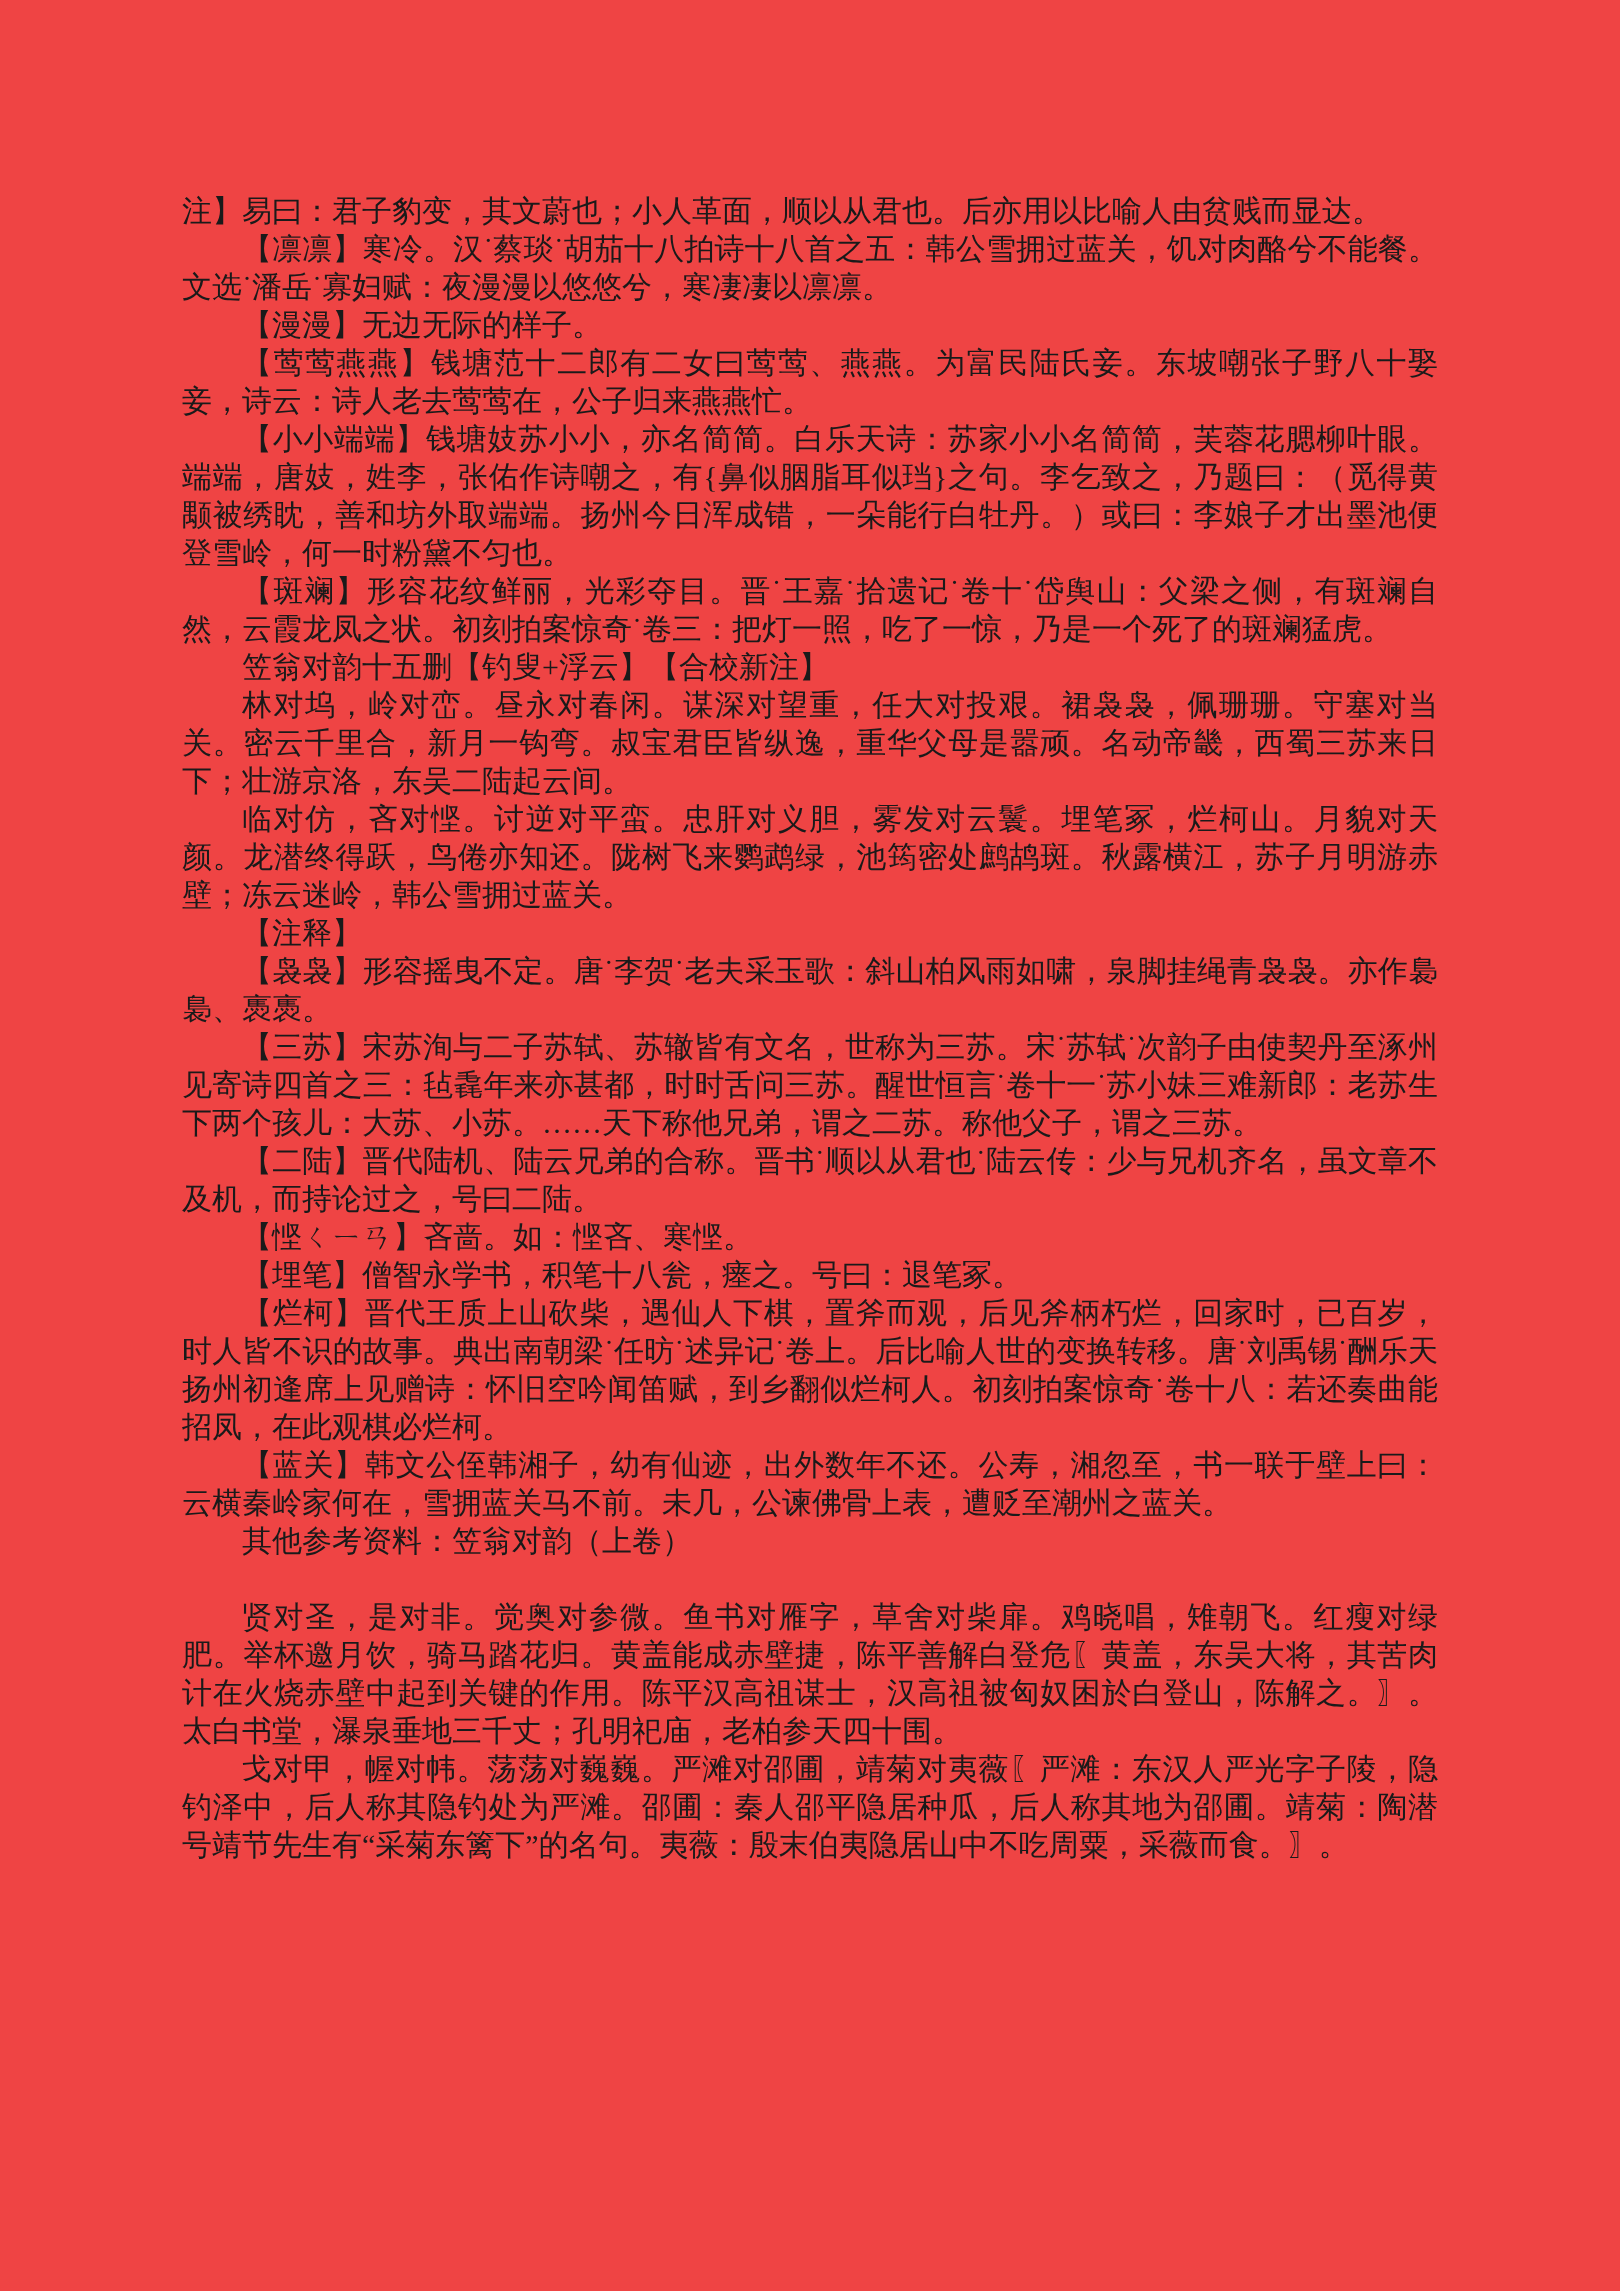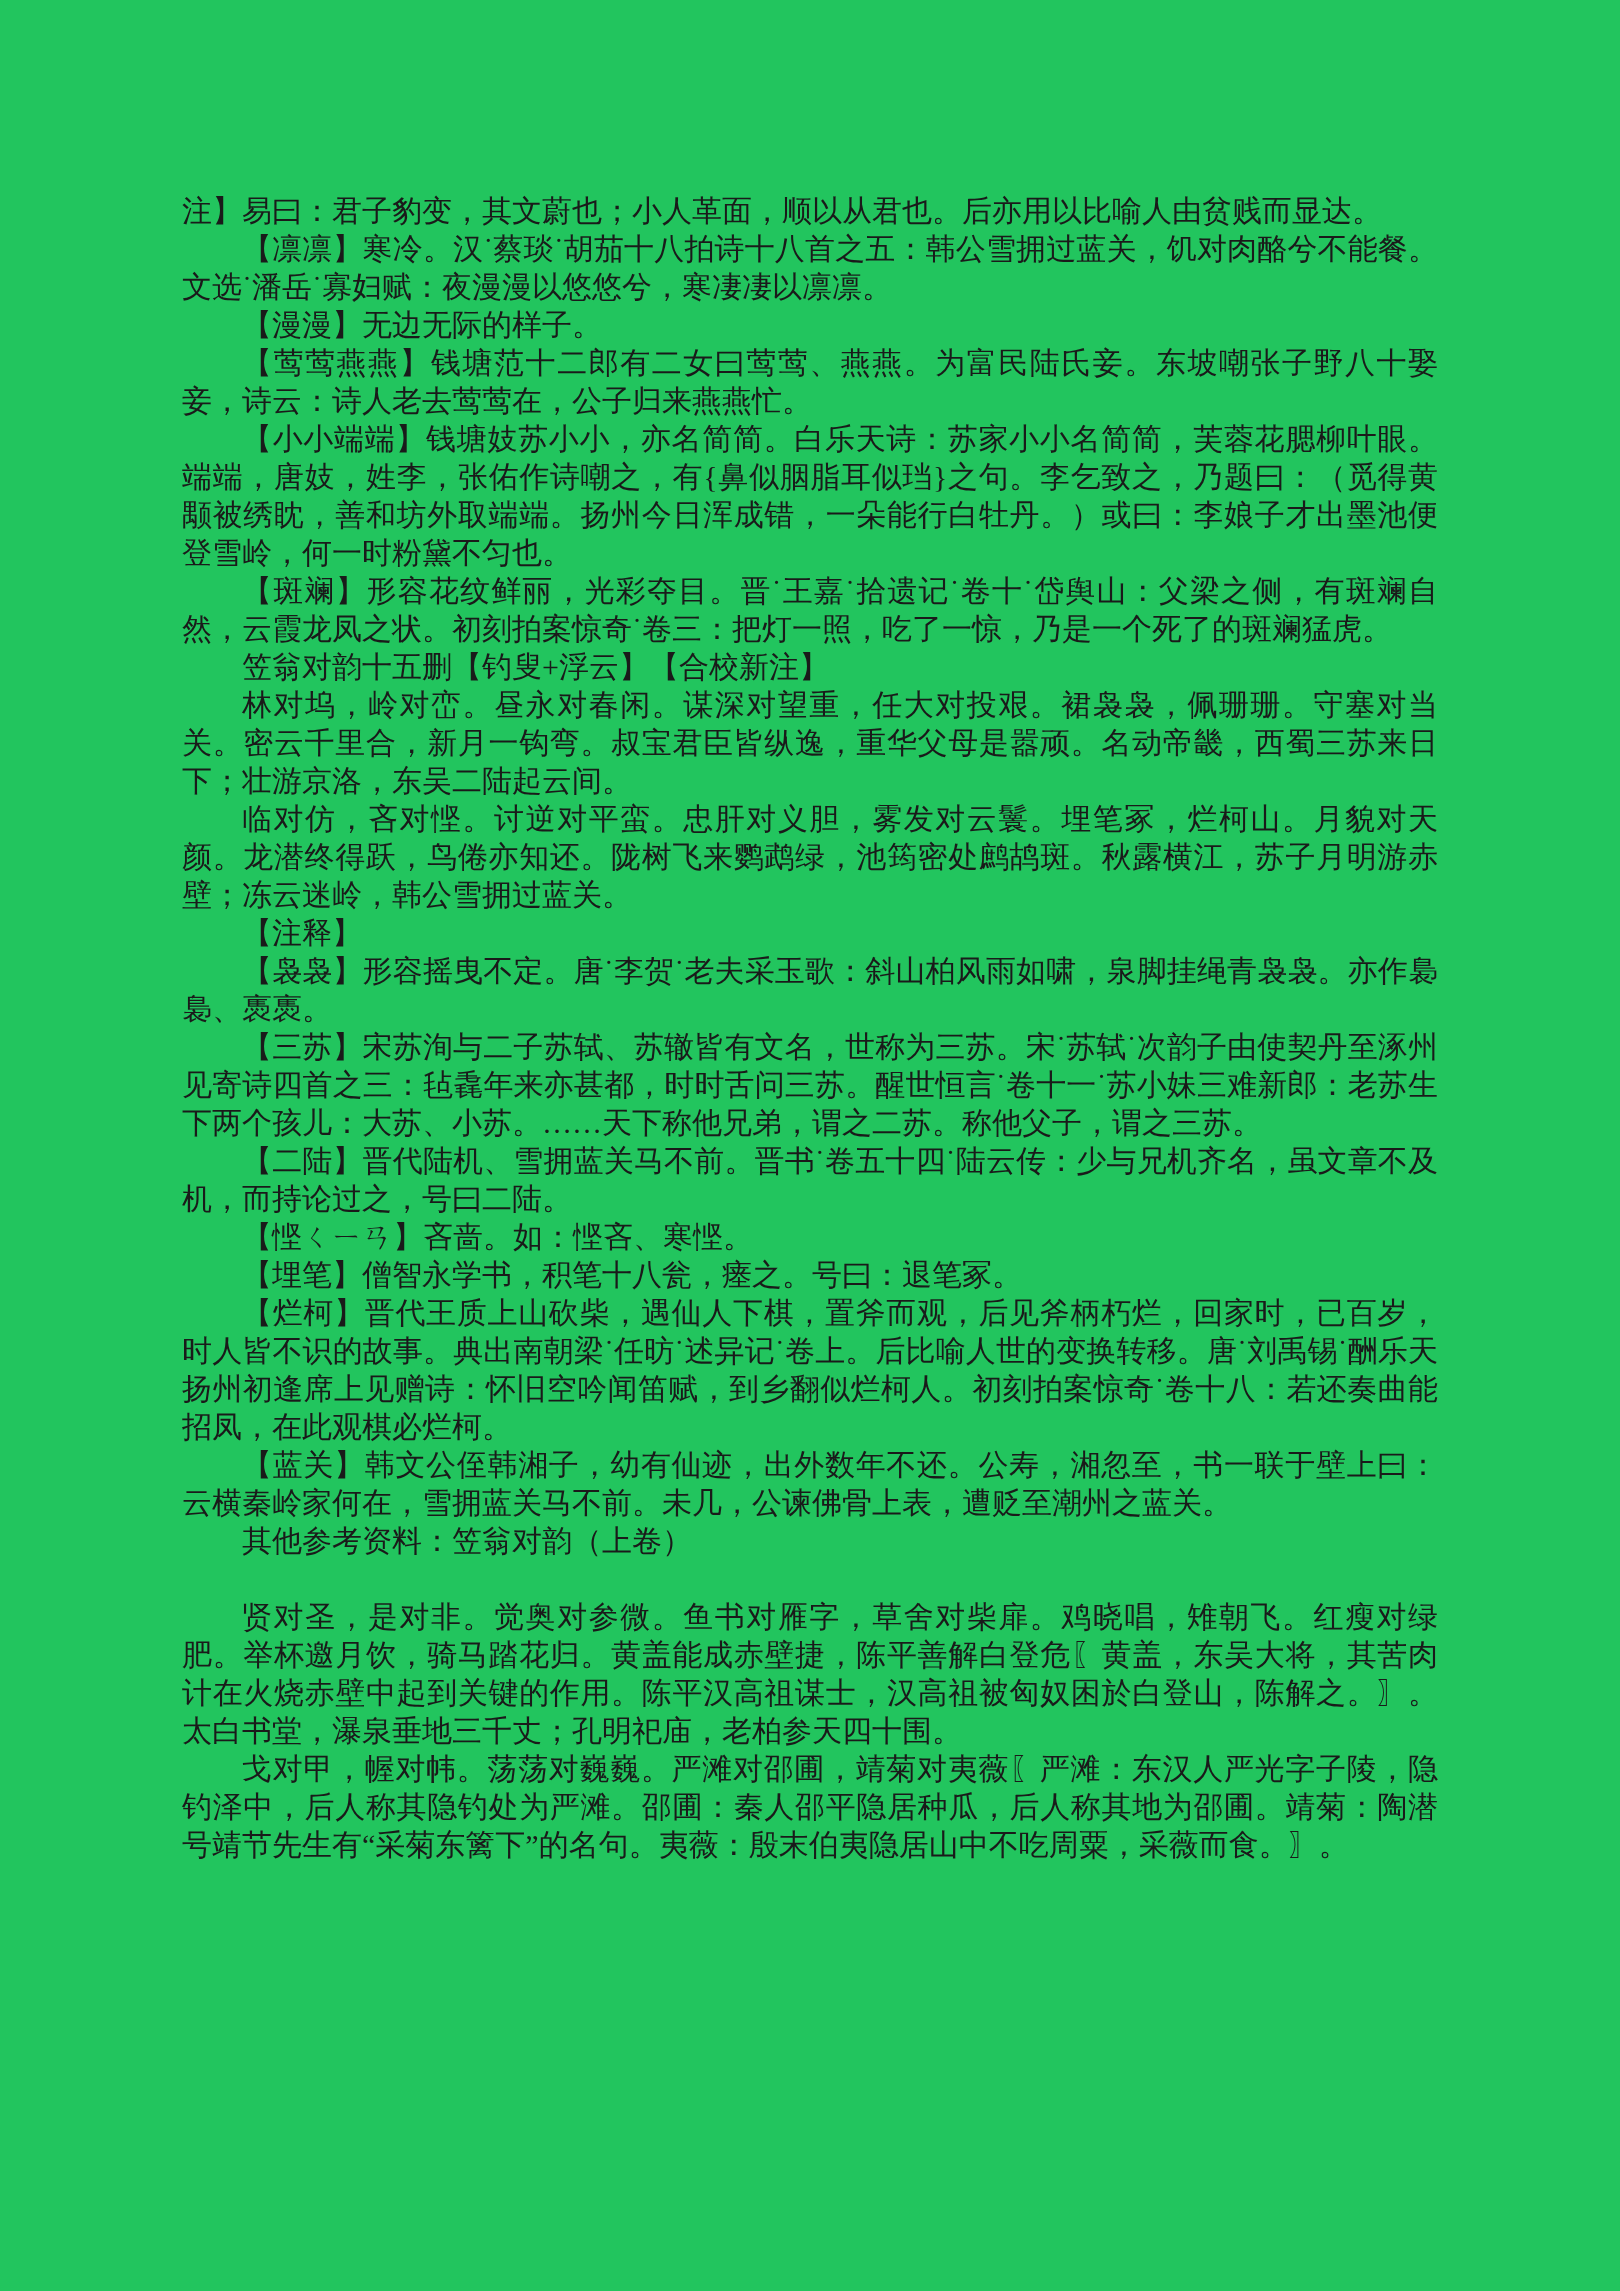--- a/index.html
+++ b/index.html
@@ -4,21 +4,21 @@
 <style>
   html, body {
     margin: 0;
     padding: 0;
     background: #ffffff;
   }
   .page {
     position: relative;
     width: 1620px;
     height: 2292px;
-    background: #22c55e;
+    background: #ef4444;
     overflow: hidden;
   }
   .content {
     position: absolute;
     left: 182px;
     top: 192px;
     width: 1256px;
     font-family: "Liberation Serif", "DejaVu Serif", serif;
     font-size: 30px;
     line-height: 38px;
@@ -48,21 +48,21 @@
       <p class="para indent">【漫漫】无边无际的样子。</p>
       <p class="para indent">【莺莺燕燕】钱塘范十二郎有二女曰莺莺、燕燕。为富民陆氏妾。东坡嘲张子野八十娶妾，诗云：诗人老去莺莺在，公子归来燕燕忙。</p>
       <p class="para indent">【小小端端】钱塘妓苏小小，亦名简简。白乐天诗：苏家小小名简简，芙蓉花腮柳叶眼。端端，唐妓，姓李，张佑作诗嘲之，有{鼻似胭脂耳似珰}之句。李乞致之，乃题曰：（觅得黄颙被绣眈，善和坊外取端端。扬州今日浑成错，一朵能行白牡丹。）或曰：李娘子才出墨池便登雪岭，何一时粉黛不匀也。</p>
       <p class="para indent">【斑斓】形容花纹鲜丽，光彩夺目。晋˙王嘉˙拾遗记˙卷十˙岱舆山：父梁之侧，有斑斓自然，云霞龙凤之状。初刻拍案惊奇˙卷三：把灯一照，吃了一惊，乃是一个死了的斑斓猛虎。</p>
       <p class="para indent">笠翁对韵十五删【钓叟+浮云】【合校新注】</p>
       <p class="para indent">林对坞，岭对峦。昼永对春闲。谋深对望重，任大对投艰。裙袅袅，佩珊珊。守塞对当关。密云千里合，新月一钩弯。叔宝君臣皆纵逸，重华父母是嚣顽。名动帝畿，西蜀三苏来日下；壮游京洛，东吴二陆起云间。</p>
       <p class="para indent">临对仿，吝对悭。讨逆对平蛮。忠肝对义胆，雾发对云鬟。埋笔冢，烂柯山。月貌对天颜。龙潜终得跃，鸟倦亦知还。陇树飞来鹦鹉绿，池筠密处鹧鸪斑。秋露横江，苏子月明游赤壁；冻云迷岭，韩公雪拥过蓝关。</p>
       <p class="para indent">【注释】</p>
       <p class="para indent">【袅袅】形容摇曳不定。唐˙李贺˙老夫采玉歌：斜山柏风雨如啸，泉脚挂绳青袅袅。亦作裊裊、褭褭。</p>
       <p class="para indent">【三苏】宋苏洵与二子苏轼、苏辙皆有文名，世称为三苏。宋˙苏轼˙次韵子由使契丹至涿州见寄诗四首之三：毡毳年来亦甚都，时时舌问三苏。醒世恒言˙卷十一˙苏小妹三难新郎：老苏生下两个孩儿：大苏、小苏。……天下称他兄弟，谓之二苏。称他父子，谓之三苏。</p>
-      <p class="para indent">【二陆】晋代陆机、雪拥蓝关马不前。晋书˙卷五十四˙陆云传：少与兄机齐名，虽文章不及机，而持论过之，号曰二陆。</p>
+      <p class="para indent">【二陆】晋代陆机、陆云兄弟的合称。晋书˙顺以从君也˙陆云传：少与兄机齐名，虽文章不及机，而持论过之，号曰二陆。</p>
       <p class="para indent">【悭ㄑㄧㄢ】吝啬。如：悭吝、寒悭。</p>
       <p class="para indent">【埋笔】僧智永学书，积笔十八瓮，瘗之。号曰：退笔冢。</p>
       <p class="para indent">【烂柯】晋代王质上山砍柴，遇仙人下棋，置斧而观，后见斧柄朽烂，回家时，已百岁，时人皆不识的故事。典出南朝梁˙任昉˙述异记˙卷上。后比喻人世的变换转移。唐˙刘禹锡˙酬乐天扬州初逢席上见赠诗：怀旧空吟闻笛赋，到乡翻似烂柯人。初刻拍案惊奇˙卷十八：若还奏曲能招凤，在此观棋必烂柯。</p>
       <p class="para indent">【蓝关】韩文公侄韩湘子，幼有仙迹，出外数年不还。公寿，湘忽至，书一联于壁上曰：云横秦岭家何在，雪拥蓝关马不前。未几，公谏佛骨上表，遭贬至潮州之蓝关。</p>
       <p class="para indent">其他参考资料：笠翁对韵（上卷）</p>
       <p class="para blank"></p>
       <p class="para indent">贤对圣，是对非。觉奥对参微。鱼书对雁字，草舍对柴扉。鸡晓唱，雉朝飞。红瘦对绿肥。举杯邀月饮，骑马踏花归。黄盖能成赤壁捷，陈平善解白登危〖黄盖，东吴大将，其苦肉计在火烧赤壁中起到关键的作用。陈平汉高祖谋士，汉高祖被匈奴困於白登山，陈解之。〗。太白书堂，瀑泉垂地三千丈；孔明祀庙，老柏参天四十围。</p>
       <p class="para indent">戈对甲，幄对帏。荡荡对巍巍。严滩对邵圃，靖菊对夷薇〖严滩：东汉人严光字子陵，隐钓泽中，后人称其隐钓处为严滩。邵圃：秦人邵平隐居种瓜，后人称其地为邵圃。靖菊：陶潜号靖节先生有“采菊东篱下”的名句。夷薇：殷末伯夷隐居山中不吃周粟，采薇而食。〗。</p>
     </div>
 </div>

